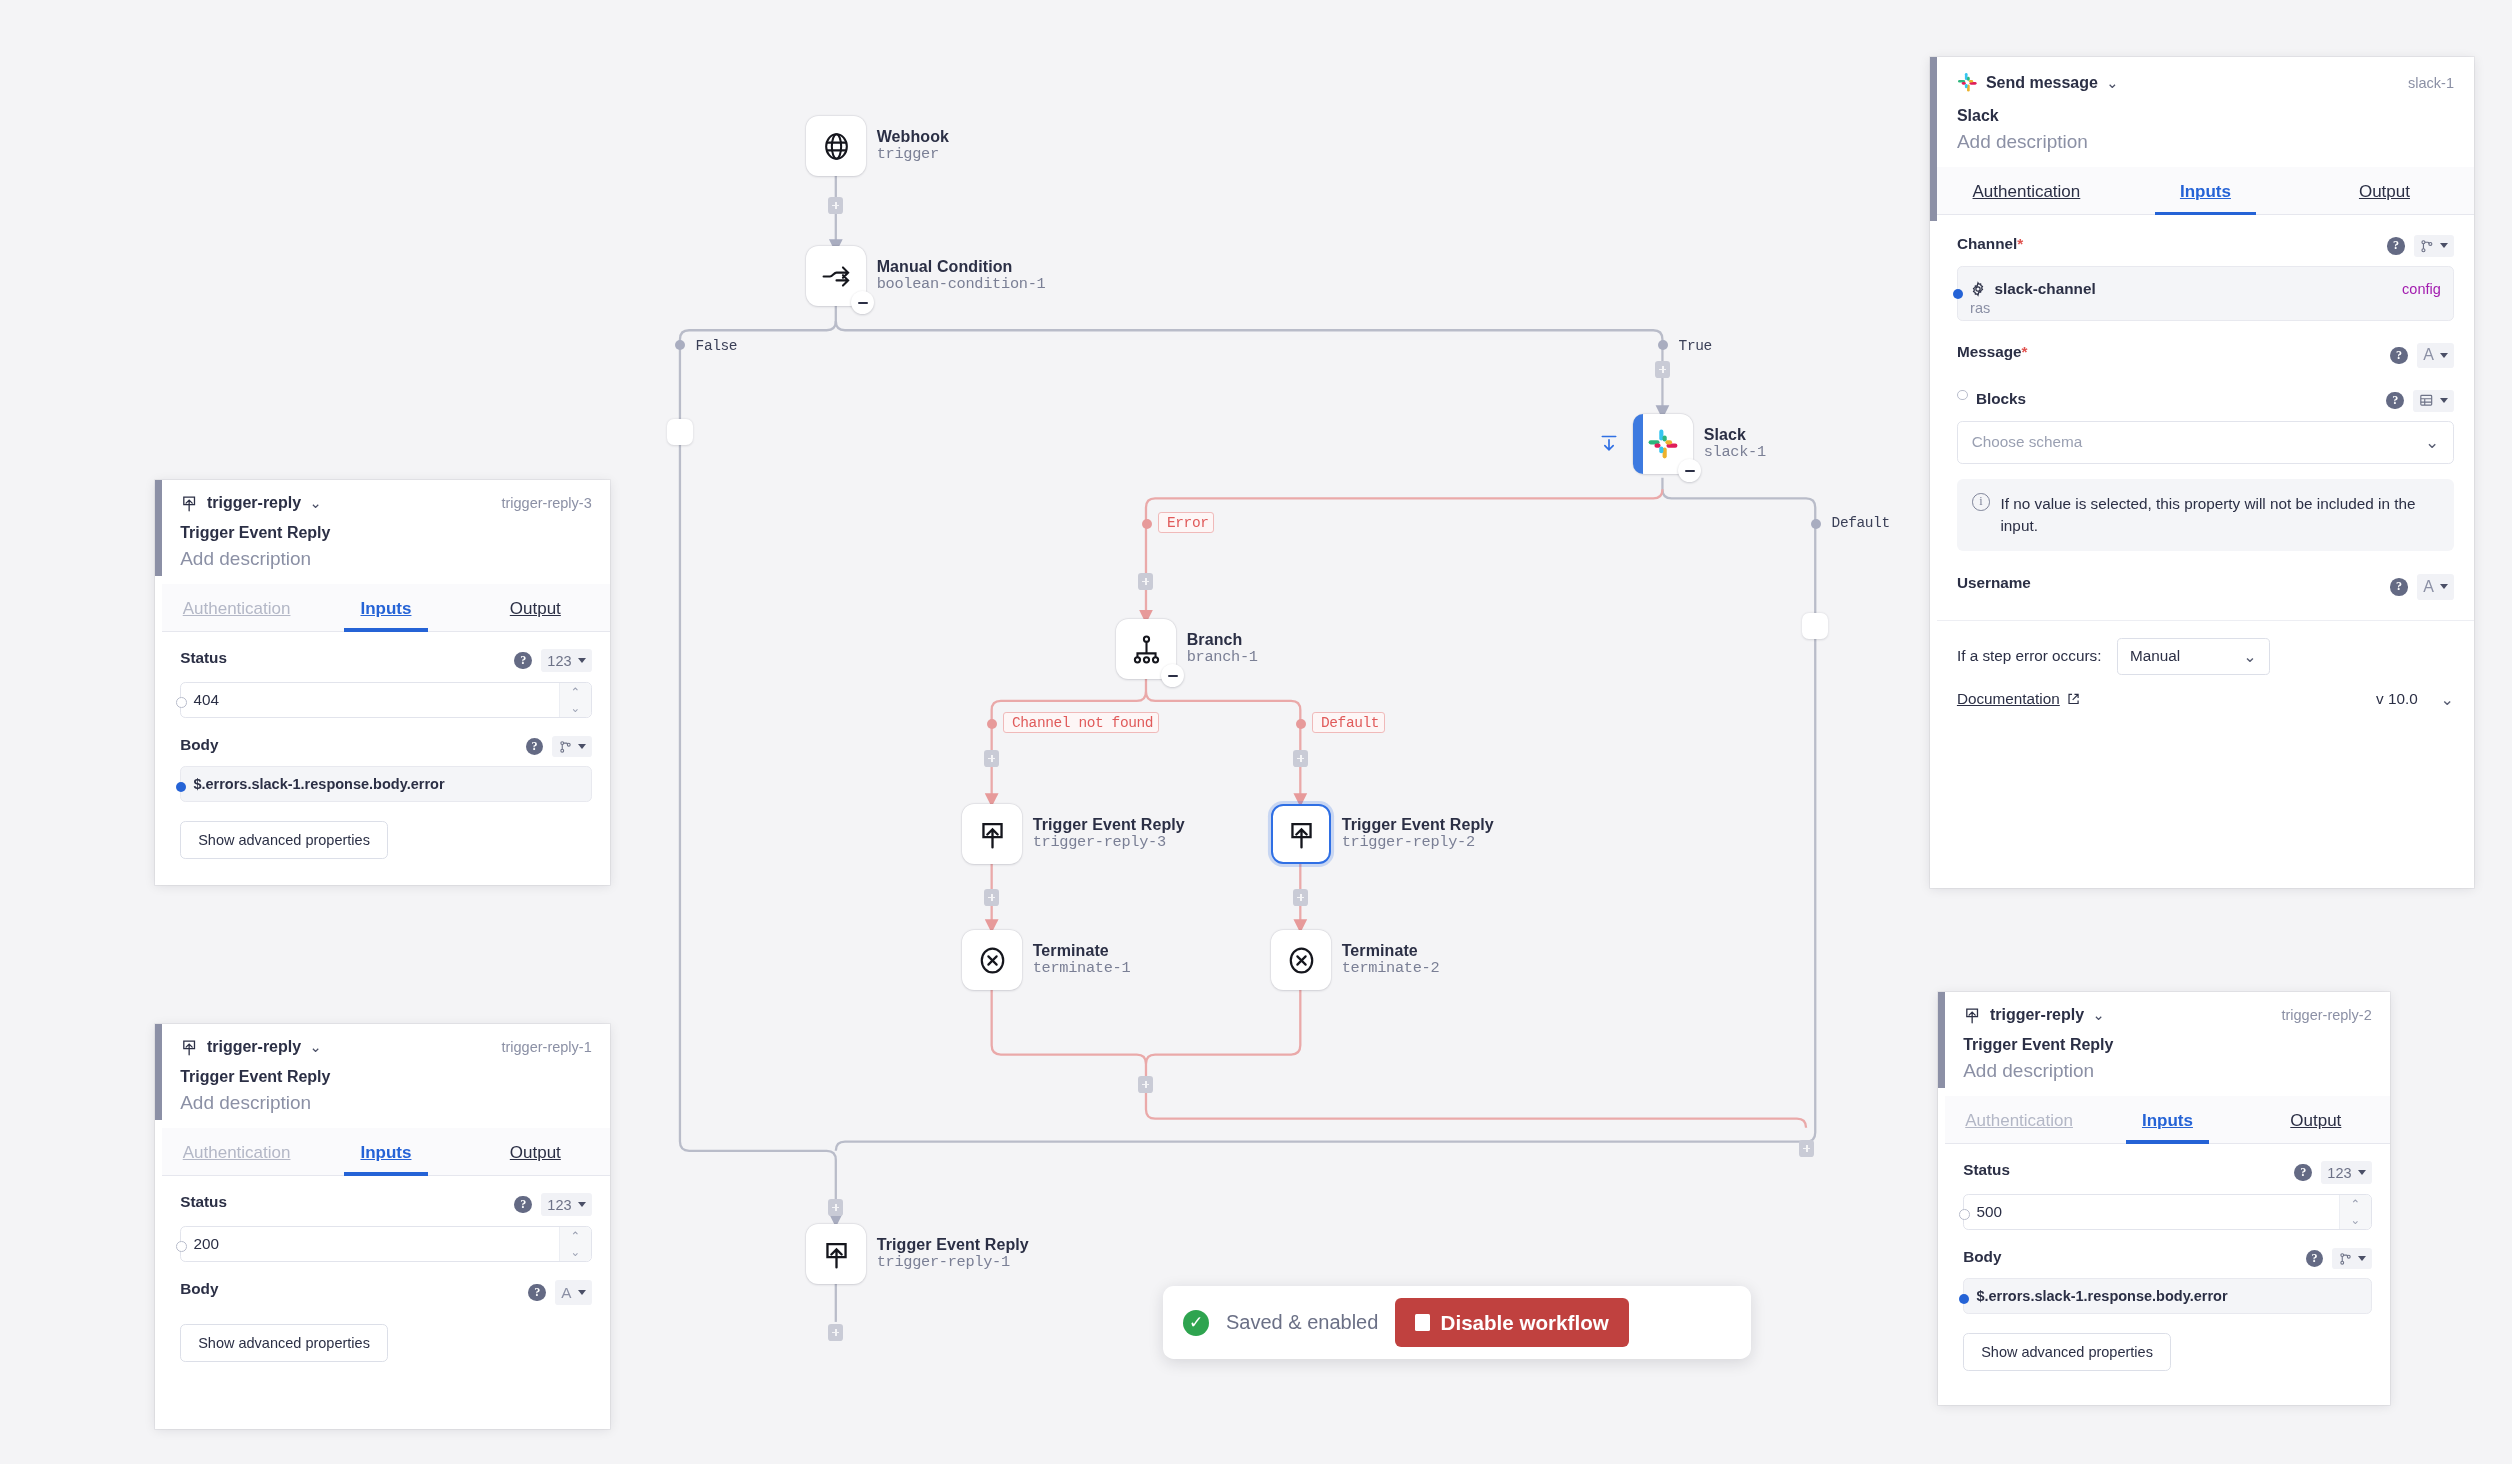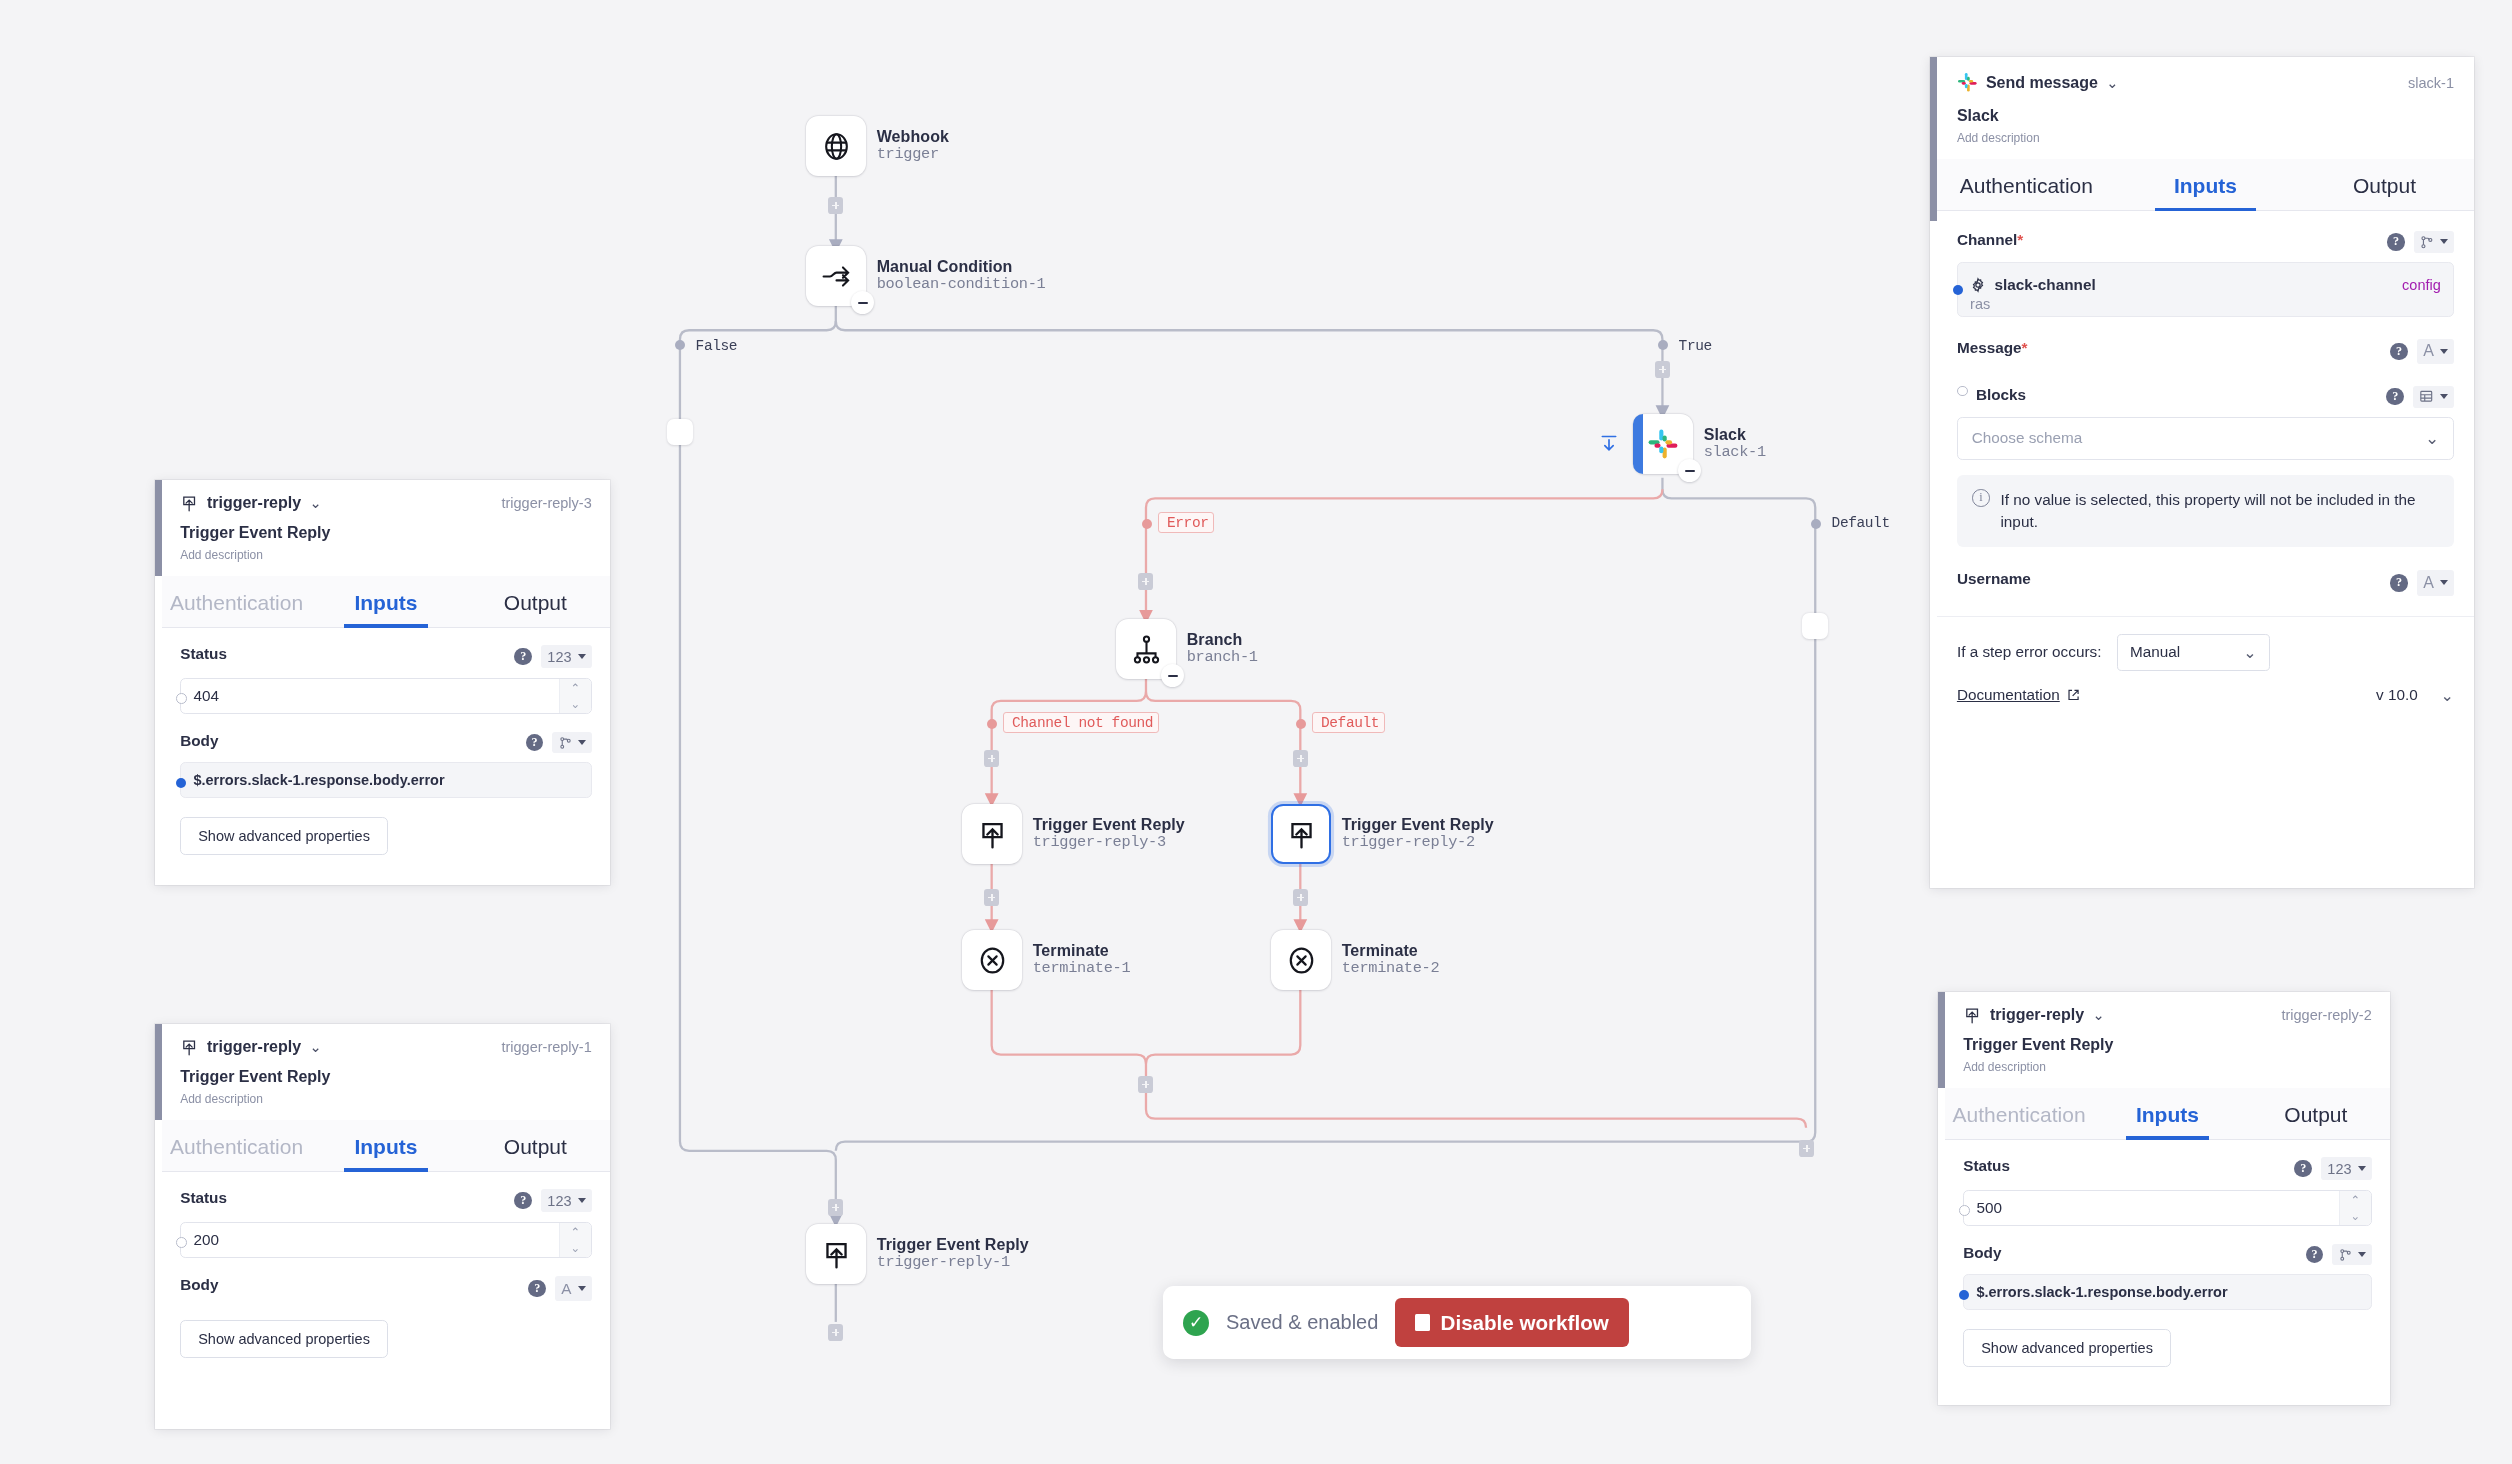--- a/index.html
+++ b/index.html
@@ -73,24 +73,24 @@
   .panel-grip{ width:6.9px; background:#8c90a6; flex:none; }
   .panel-grip.short{ height:164px; }
   .panel-body{ flex:1; min-width:0; }
 
   .p-head{ padding:15.3px 20px 0 20px; }
   .p-headrow{ display:flex; align-items:center; }
   .p-type{ font-size:16px; font-weight:700; color:#2b2f45; margin-left:8.4px; }
   .chev{ margin-left:8.4px; color:#4a4f66; font-size:14.5px; }
   .p-id{ margin-left:auto; font-size:14.5px; color:#8b90a5; }
   .p-name{ font-size:16px; font-weight:700; color:#2b2f45; margin-top:14.5px; }
-  .p-desc{ font-size:12px; color:#8b90a5; margin-top:5.3px; padding-bottom:14.5px;}
+  .p-desc{ font-size:19px; color:#8b90a5; margin-top:5.3px; padding-bottom:14.5px;}
 
   .tabs{ display:flex; border-bottom:0.8px solid #e6e7ee; background:#fafafc;}
-  .tab{ flex:1; text-align:center; padding:14.5px 0 12.2px 0; font-size:21px; color:#2b2f45; position:relative;}
+  .tab{ flex:1; text-align:center; padding:14.5px 0 12.2px 0; font-size:17px; color:#2b2f45; position:relative;text-decoration:underline;}
   .tab.muted{ color:#b3b7c6; }
   .tab.active{ color:#2563d6; font-weight:700; }
   .tab.active::after{ content:""; position:absolute; left:22%; right:22%; bottom:-0.8px; height:3.1px; background:#2563d6;}
 
   .p-content{ padding:20px; }
   .field-row{ display:flex; align-items:flex-start; margin-bottom:9.2px; }
   .field-lbl{ font-size:15.3px; font-weight:700; color:#2b2f45; }
   .field-lbl .req{ color:#e0534f; font-weight:700;}
   .field-tools{ margin-left:auto; display:flex; align-items:center; gap:9.2px;}
   .help{

